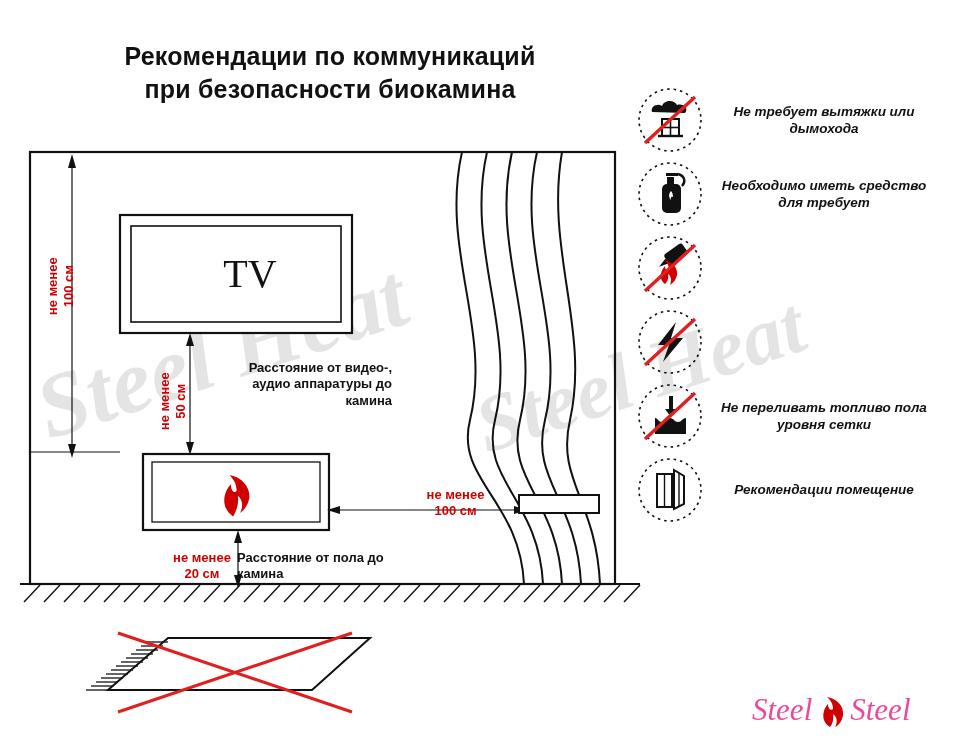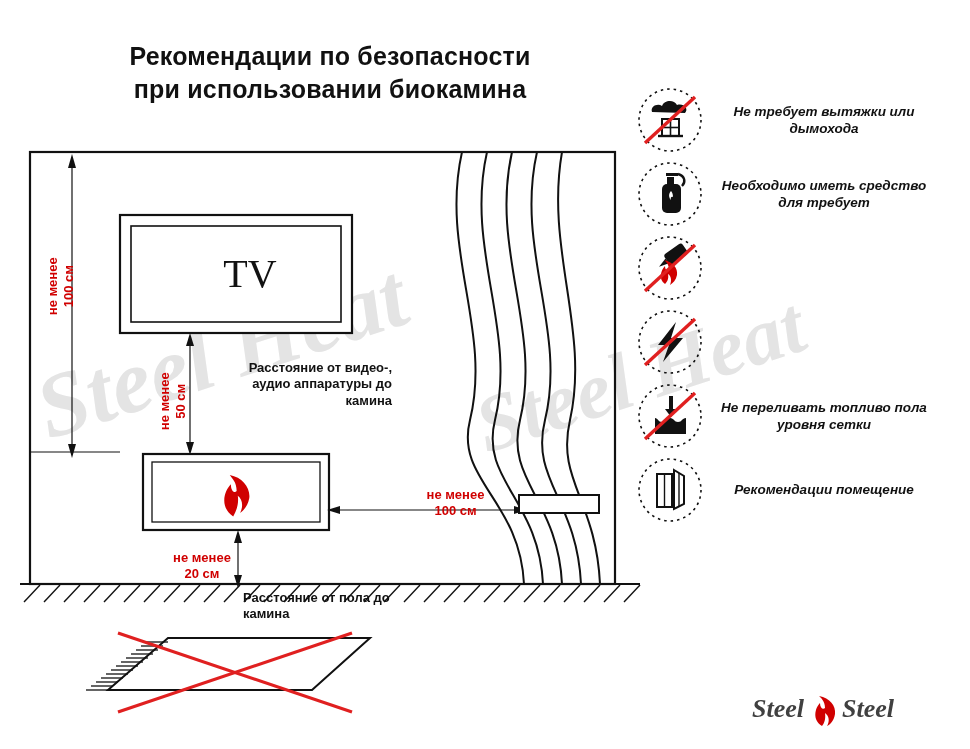--- a/index.html
+++ b/index.html
@@ -115,24 +115,23 @@
     color: #d00000;
   }
   #lblFloor {
     left: 152px;
     top: 550px;
     width: 100px;
     text-align: center;
     color: #d00000;
   }
   #lblFloorNote {
-    left: 243px;
+    left: 237px;
     top: 550px;
     width: 180px;
-    margin-top: 40px;
   }
 
   
   #icons {
     position: absolute;
     left: 636px;
     top: 86px;
     width: 300px;
     font-style: italic;
   }
@@ -159,37 +158,37 @@
 
   
   #logo {
     position: absolute;
     left: 752px;
     top: 692px;
     display: flex;
     align-items: center;
     font-family: "Liberation Serif", serif;
     font-style: italic;
-    font-weight: bold;
-    font-size: 26px;
-    color: #404040;
+    font-weight: normal;
+    font-size: 31px;
+    color: #ec4899;
   }
   #logo .flame-gap { width: 38px; height: 34px; position: relative; }
 </style>
 </head>
 <body>
 
 <div id="page">
 
   <div class="watermark" id="wm1">Steel Heat</div>
   <div class="watermark" id="wm2">Steel Heat</div>
 
   <div id="title">
-    <span>Рекомендации по безопасности</span>
-    <span class="l2">при использовании биокамина</span>
+    <span>Рекомендации по коммуникаций</span>
+    <span class="l2">при безопасности биокамина</span>
   </div>
 
   <svg id="diagram" width="660" height="749" viewBox="0 0 660 749">
 
     <rect x="30" y="152" width="585" height="432" fill="none" stroke="#111" stroke-width="2.2"></rect>
 
     <rect x="120" y="215" width="232" height="118" fill="#ffffff" stroke="#111" stroke-width="2.2"></rect>
 
     <rect x="131" y="226" width="210" height="96" fill="#ffffff" stroke="#111" stroke-width="1.6"></rect>
 

